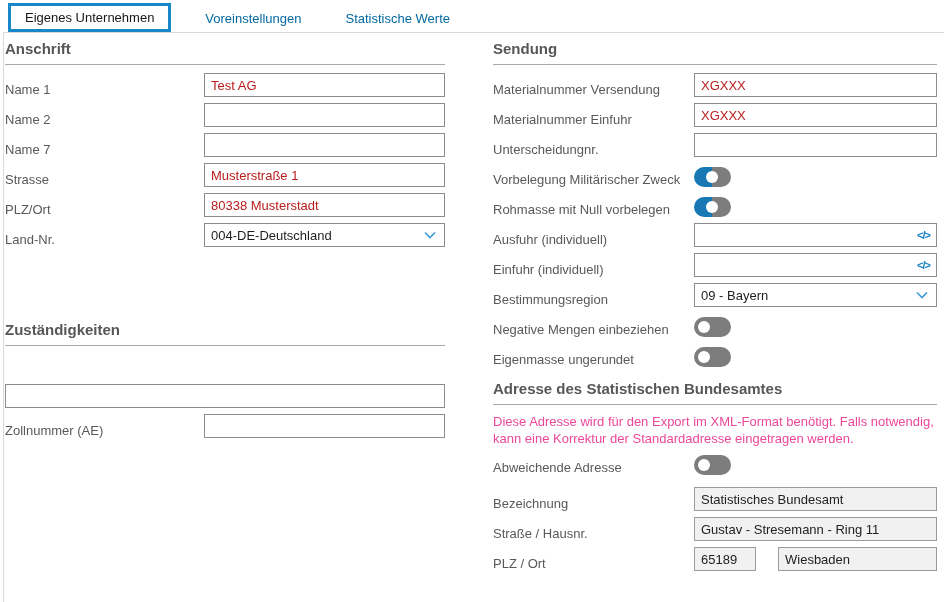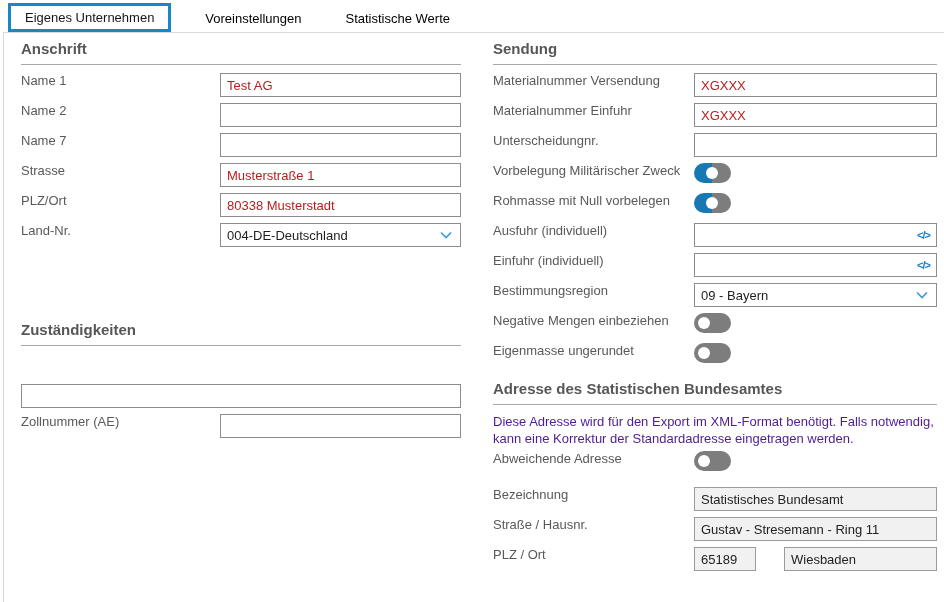--- a/index.html
+++ b/index.html
@@ -1,36 +1,36 @@
 <!DOCTYPE html>
 <html lang="de"><head>
 <meta charset="utf-8">
 <style>
   * { margin:0; padding:0; box-sizing:border-box; }
   html,body { width:944px; height:602px; background:#fff; overflow:hidden;
     font-family:"Liberation Sans","DejaVu Sans",sans-serif; }
 
   
   .tabbar { height:32px; display:flex; align-items:flex-end; background:#fff; }
-  .tab { font-size:13px; color:#000000; padding:6px 10px; margin-left:24px; cursor:default; white-space:nowrap; }
+  .tab { font-size:13px; color:#0369a1; padding:6px 10px; margin-left:24px; cursor:default; white-space:nowrap; }
   .tab.active { border:3px solid #1787c9; color:#161616; margin-left:8px; padding:4px 14px; background:#fff; }
 
   
   .panel { position:absolute; top:32px; left:3px; right:0; bottom:0;
     border-left:1px solid #d9d9d9; border-top:1px solid #d9d9d9; background:#fff; }
   .col { position:absolute; top:0; }
-  .col-left  { left:17px; width:440px; }
+  .col-left  { left:1px; width:440px; }
   .col-right { left:489px; width:444px; }
 
   h2.sec { font-size:15px; font-weight:600; color:#575757; margin-top:7px;
     padding-bottom:7px; border-bottom:1px solid #a9a9a9; margin-bottom:8px; }
   h2.mt-zust { margin-top:74px; }
   h2.mt-adr  { margin-top:13px; }
 
-  .row { display:flex; align-items:flex-start; height:24px; margin-bottom:6px; }
+  .row { display:flex; align-items:flex-end; height:24px; margin-bottom:6px; }
   .lbl { width:199px; flex:0 0 199px; font-size:13px; color:#595959; white-space:nowrap; }
   .col-right .lbl { width:201px; flex:0 0 201px; }
 
   .inp { flex:1; height:24px; border:1px solid #8c8c8c; background:#fff; font-size:13px;
     color:#b91c1c; padding:0 6px; font-family:inherit; outline:none; min-width:0; }
   .inp:disabled, .inp.dis { background:#f1f1f1; border-color:#9b9b9b; color:#222; }
 
   .selectbox { flex:1; height:24px; border:1px solid #8c8c8c; background:#fff;
     display:flex; align-items:center; justify-content:space-between; padding:0 8px 0 6px; cursor:default; }
   .selectbox span { font-size:13px; color:#1e1e1e; }
@@ -43,24 +43,24 @@
   .code-ico { font-size:11px; font-weight:700; color:#187fc4; letter-spacing:-1px; white-space:nowrap; }
 
   .toggle { width:37px; height:20px; border-radius:10px; position:relative; cursor:default; flex:0 0 auto; }
   .toggle::after { content:""; position:absolute; width:12px; height:12px; border-radius:50%;
     background:#fff; top:4px; }
   .toggle[data-state="off"] { background:#7d7d7d; }
   .toggle[data-state="off"]::after { left:4px; }
   .toggle[data-state="on"] { background:linear-gradient(90deg,#1878b4 0 50%,#7d7d7d 50% 100%); }
   .toggle[data-state="on"]::after { left:12px; }
 
-  .info { font-size:13px; color:#4c1d95; line-height:17px; margin:2px 0 4px 0; }
+  .info { font-size:13px; color:#ec4899; line-height:17px; margin:2px 0 4px 0; }
   .row.addr-first { margin-top:12px; }
 
-  .duo { flex:1; display:flex; gap:28px; min-width:0; }
+  .duo { flex:1; display:flex; gap:22px; min-width:0; }
   .duo .plz { flex:0 0 62px; }
   .duo .ort { flex:1; }
 </style>
 </head>
 <body>
 
 <div class="tabbar">
   <div class="tab active">Eigenes Unternehmen</div>
   <div class="tab">Voreinstellungen</div>
   <div class="tab">Statistische Werte</div>

